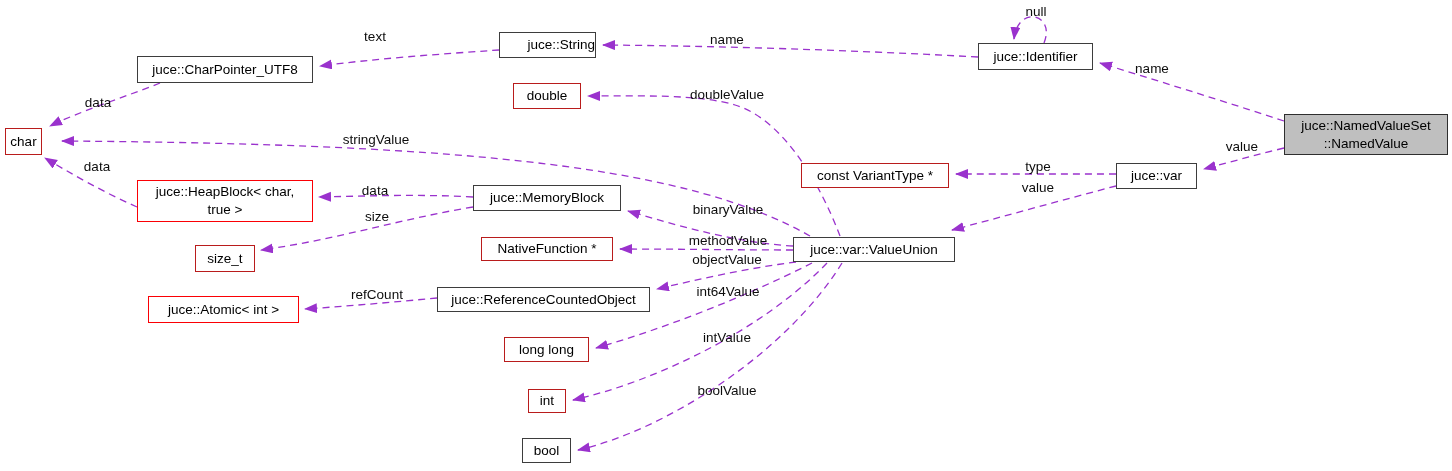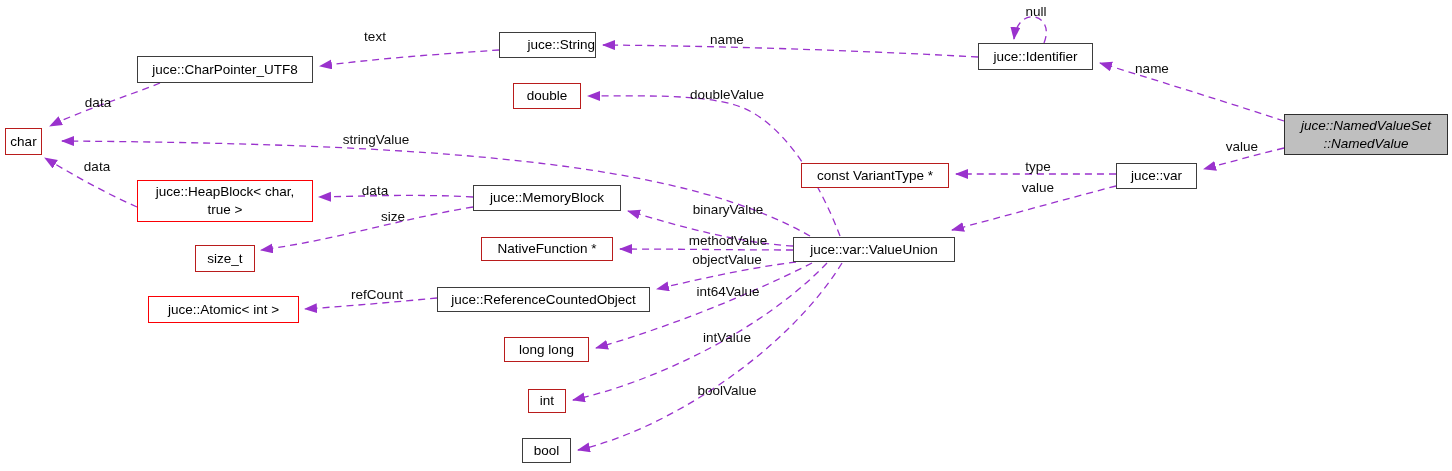--- a/index.html
+++ b/index.html
@@ -27,21 +27,21 @@
     background:#ffffff;
     color:#000000;
     font-size:13.5px;
     line-height:1.3;
     text-align:center;
     white-space:nowrap;
   }
   .node.plain{border:1px solid #b91c1c;}
   .node.linked{border:1.7px solid #3d3d3d;}
   .node.template{border:1.4px solid #fb0005;}
-  .node.current{border:1.7px solid #2e2e2e;background:#bfbfbf;font-style:italic;}
+  .node.current{border:1.7px solid #2e2e2e;background:#bfbfbf;}
   .edge-label{
     position:absolute;
     transform:translate(-50%,-50%);
     font-size:13.5px;
     color:#0d0d0d;
     white-space:nowrap;
   }
 </style>
 </head>
 <body>
@@ -75,21 +75,21 @@
       <path class="edge" d="M 1284,148 C 1256,155 1230,162 1204,169" marker-end="url(#arrow)"></path>
     </svg>
 <div class="edge-label" style="left: 375px; top: 36px;">text</div>
     <div class="edge-label" style="left: 727px; top: 39px;">name</div>
     <div class="edge-label" style="left: 1036px; top: 11px;">null</div>
     <div class="edge-label" style="left: 1152px; top: 68px;">name</div>
     <div class="edge-label" style="left: 98px; top: 102px;">data</div>
     <div class="edge-label" style="left: 376px; top: 139px;">stringValue</div>
     <div class="edge-label" style="left: 97px; top: 166px;">data</div>
     <div class="edge-label" style="left: 375px; top: 190px;">data</div>
-    <div class="edge-label" style="left: 377px; top: 216px; margin-left: 16px;">size</div>
+    <div class="edge-label" style="left: 377px; top: 216px;">size</div>
     <div class="edge-label" style="left: 377px; top: 294px;">refCount</div>
     <div class="edge-label" style="left: 727px; top: 94px;">doubleValue</div>
     <div class="edge-label" style="left: 728px; top: 209px;">binaryValue</div>
     <div class="edge-label" style="left: 728px; top: 240px;">methodValue</div>
     <div class="edge-label" style="left: 727px; top: 259px;">objectValue</div>
     <div class="edge-label" style="left: 728px; top: 291px;">int64Value</div>
     <div class="edge-label" style="left: 727px; top: 337px;">intValue</div>
     <div class="edge-label" style="left: 727px; top: 390px;">boolValue</div>
     <div class="edge-label" style="left: 1038px; top: 166px;">type</div>
     <div class="edge-label" style="left: 1038px; top: 187px;">value</div>

